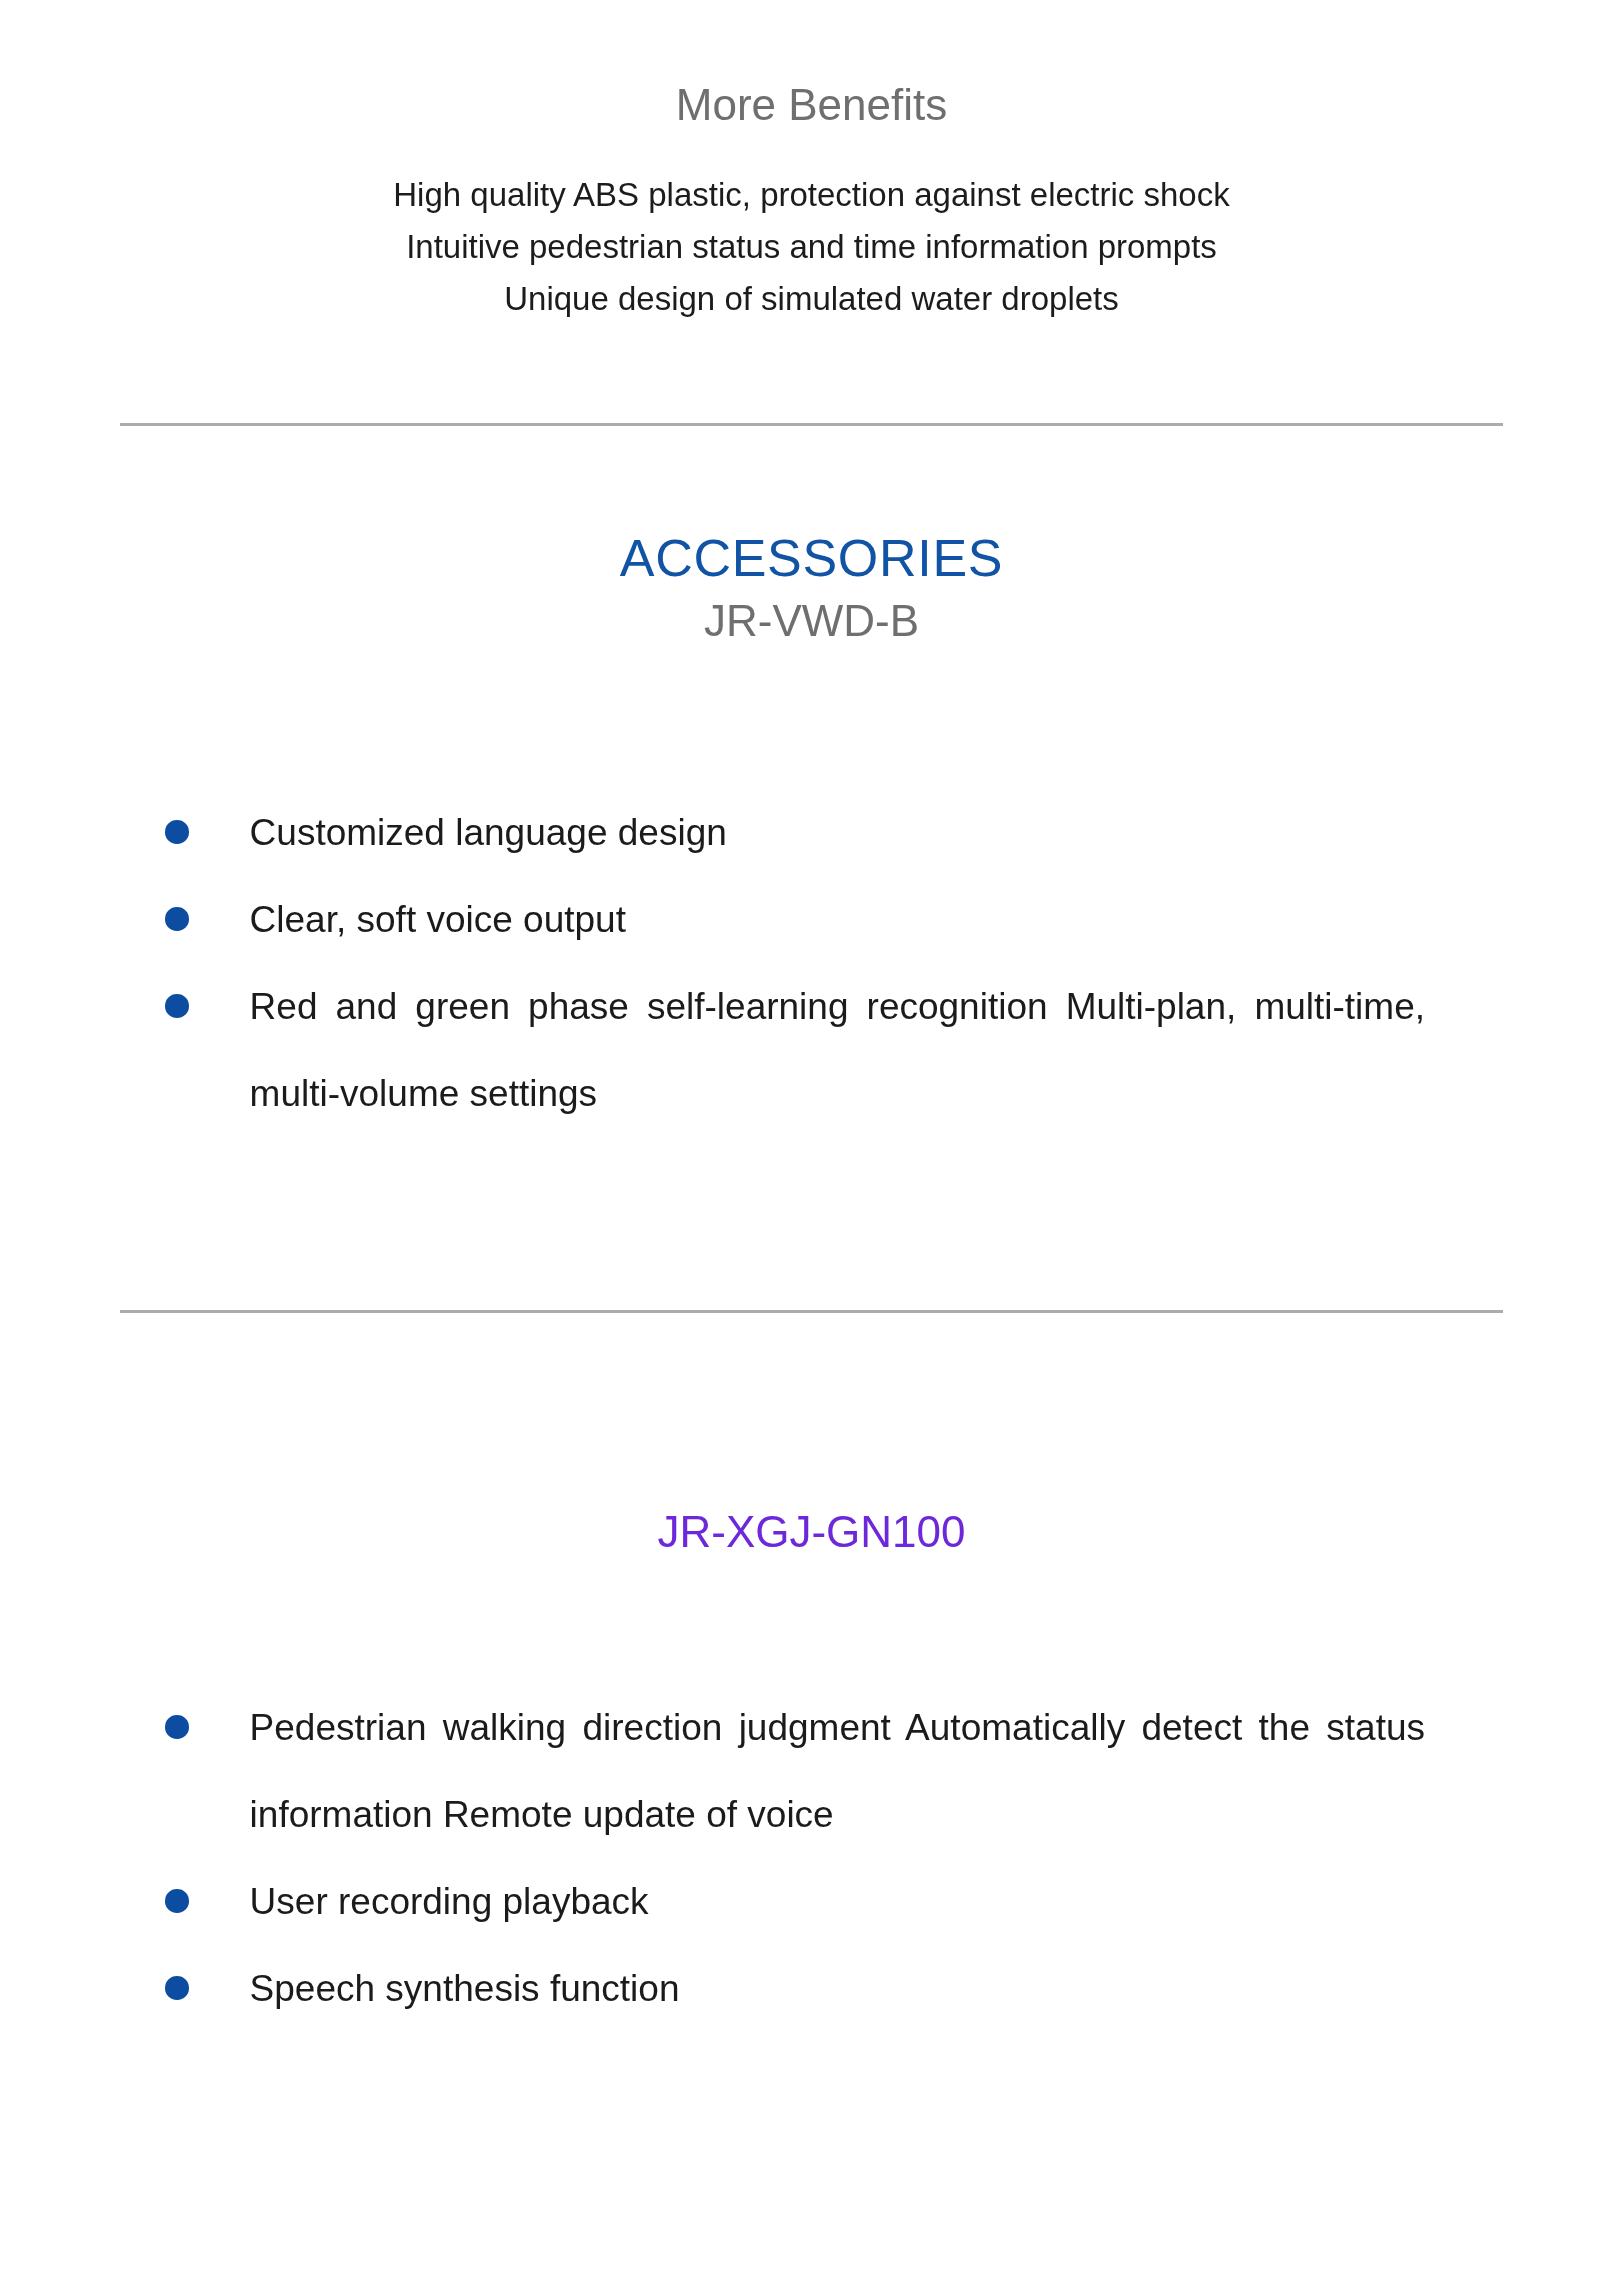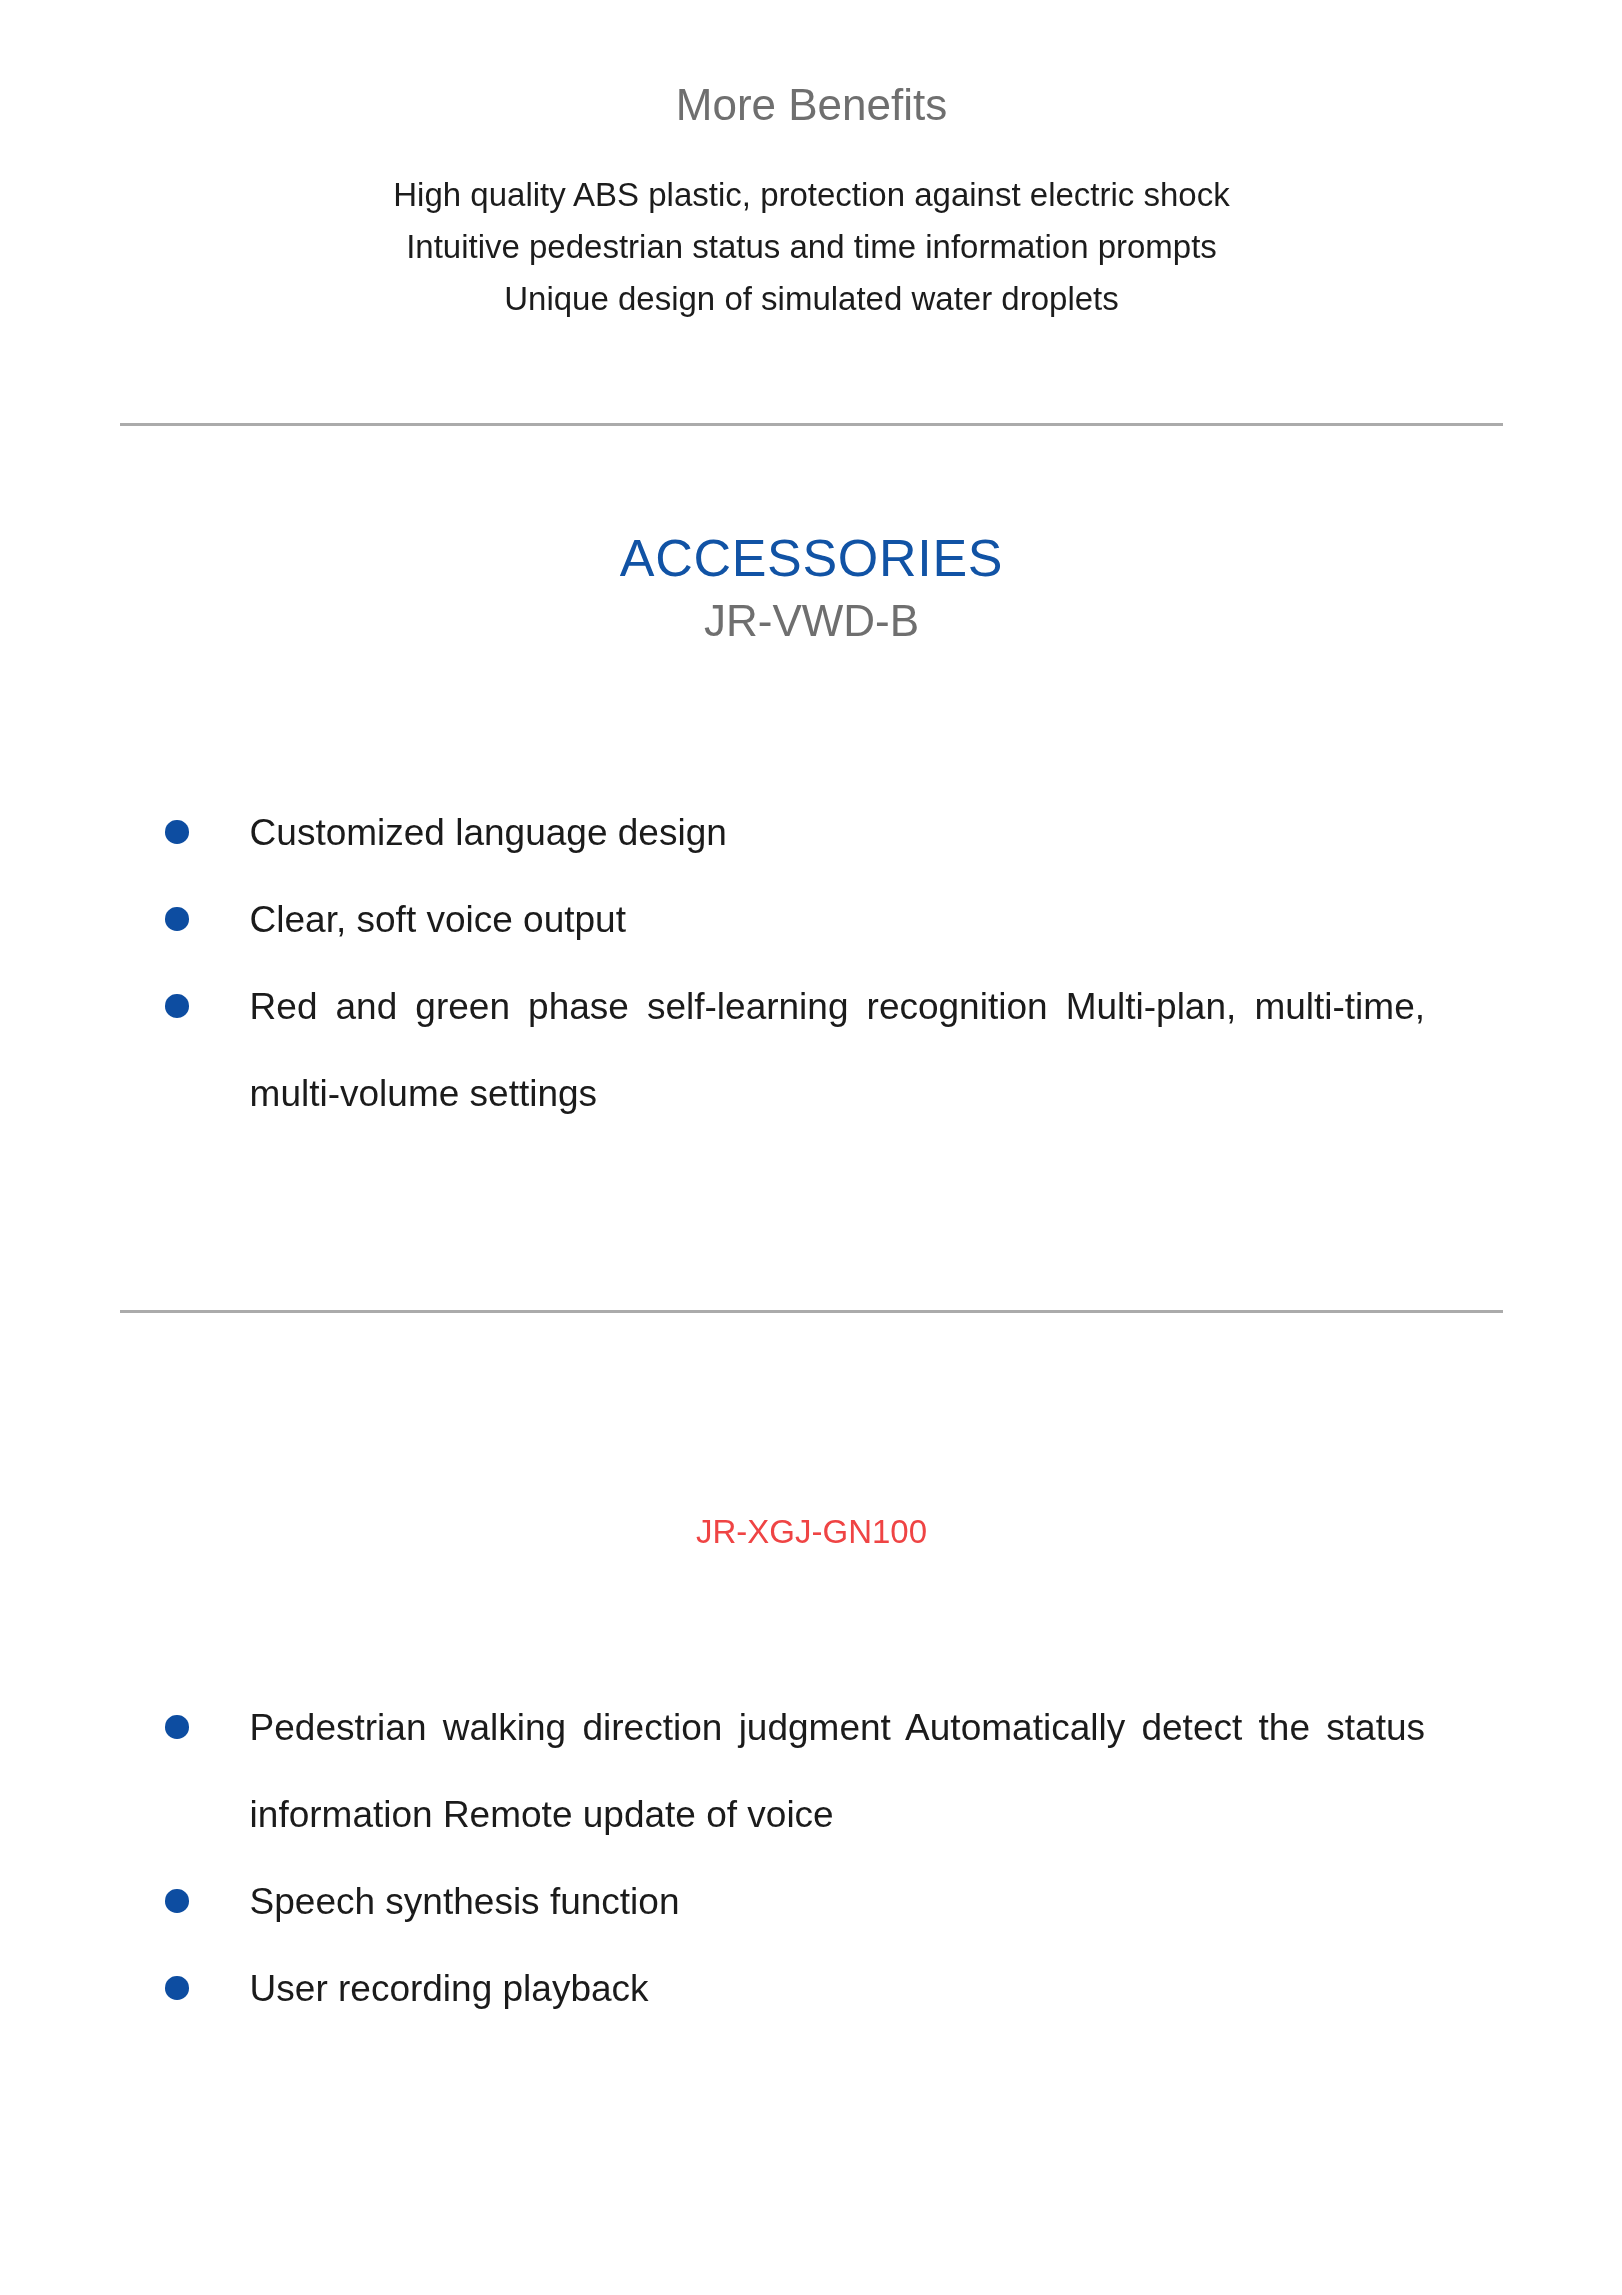--- a/index.html
+++ b/index.html
@@ -32,21 +32,21 @@
   }
   .accessories-title {   
     top: 527px;
     font-size: 52px;
     line-height: 63px;
     color: #1153a5;
     letter-spacing: 0.7px;
   }
   .model-line-1  { top: 591px;  font-size: 44px; line-height: 60px; color: #6f6f6f; }
   .subtitle-1    { top: 651px;  font-size: 44px; line-height: 60px; color: #6f6f6f; }
-  .model-line-2  { top: 1502px; font-size: 33px; line-height: 60px; color: #ef4444; }
+  .model-line-2  { top: 1502px; font-size: 44px; line-height: 60px; color: #6d28d9; }
   .subtitle-2    { top: 1563px; font-size: 44px; line-height: 60px; color: #6f6f6f; }
 
   
   .benefits-block {
     position: absolute;
     top: 169px;
     left: 0;
     width: 1623px;
     text-align: center;
     font-size: 33px;
@@ -143,23 +143,23 @@
 
   <div class="feature-list feature-list-2">
 
   <div class="feature-item">
     <span class="bullet-dot"></span>
     <span class="feature-text">Pedestrian walking direction judgment Automatically detect the status information Remote update of voice</span>
   </div>
 
   <div class="feature-item">
     <span class="bullet-dot"></span>
-    <span class="feature-text">Speech synthesis function</span>
+    <span class="feature-text">User recording playback</span>
   </div>
 
   <div class="feature-item">
     <span class="bullet-dot"></span>
-    <span class="feature-text">User recording playback</span>
+    <span class="feature-text">Speech synthesis function</span>
   </div>
 </div>
 
 </div>
 
 
 </body></html>

